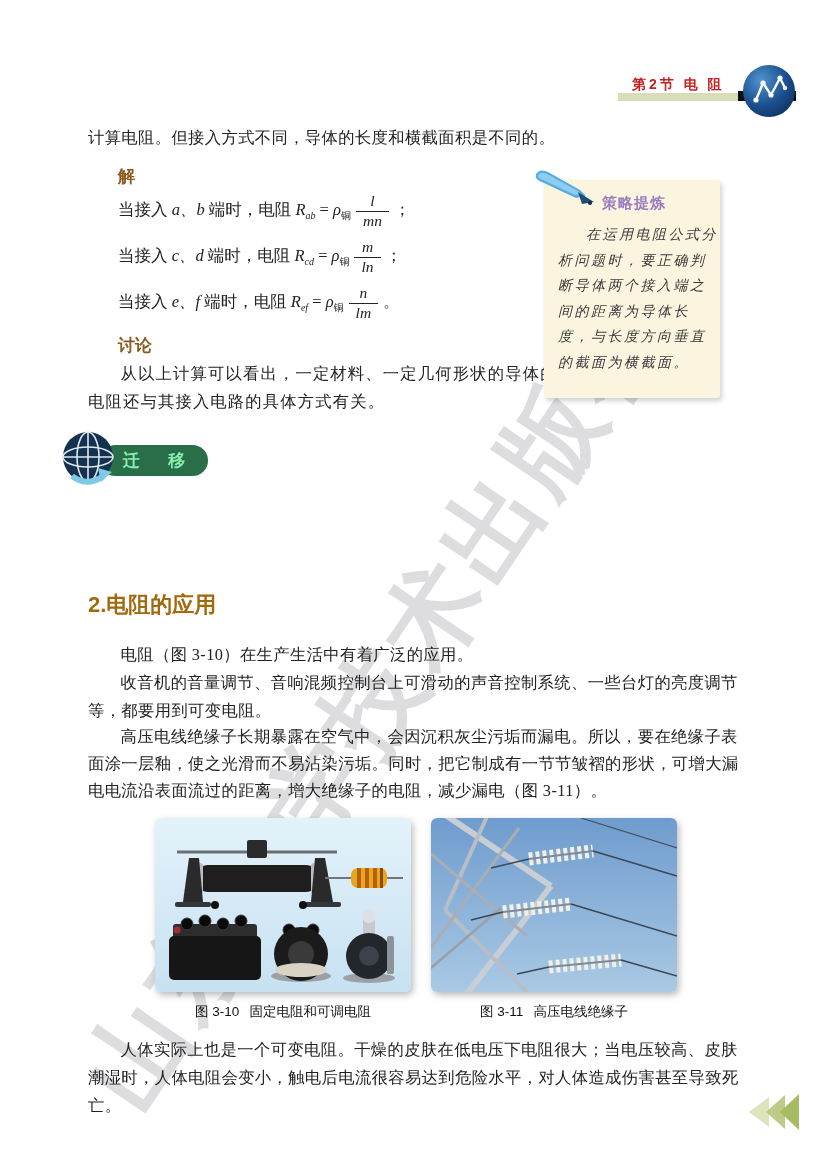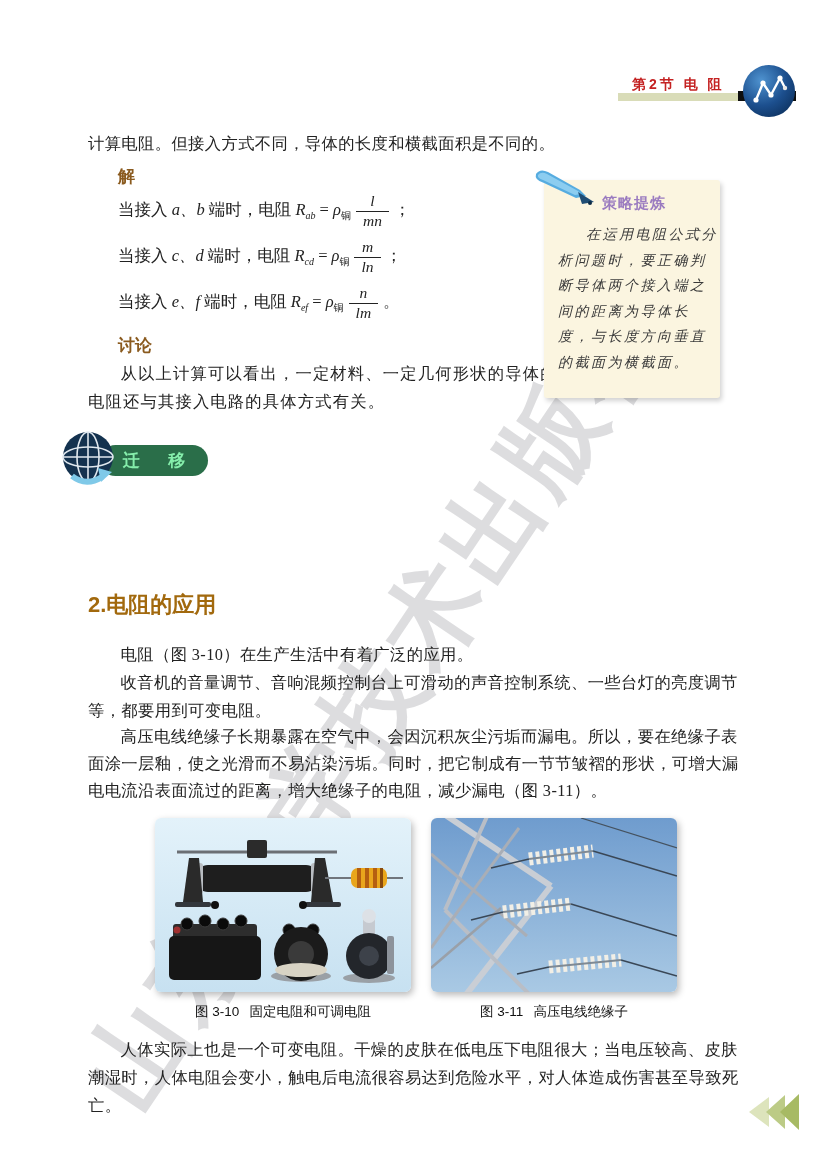--- a/index.html
+++ b/index.html
@@ -80,21 +80,21 @@
     </defs>
     <circle cx="27" cy="27" r="26" fill="url(#gbl)"></circle>
     <path d="M14 36 L21 19 L29 31 L38 14 L43 24" stroke="#ffffff" stroke-width="2.4" fill="none" stroke-linecap="round"></path>
     <circle cx="14" cy="36" r="2.6" fill="#fff"></circle>
       <circle cx="21" cy="19" r="2.6" fill="#fff"></circle>
     <circle cx="29" cy="31" r="2.6" fill="#fff"></circle>
       <circle cx="38" cy="14" r="2.6" fill="#fff"></circle>
     <circle cx="43" cy="24" r="2.2" fill="#e8e8e8"></circle>
   </svg>
 
-  <div class="txt" style="left:88px;top:130px;width:600px;">计算电阻。但接入方式不同，导体的长度和横截面积是不同的。</div>
+  <div class="txt" style="left:88px;top:124px;width:600px;">计算电阻。但接入方式不同，导体的长度和横截面积是不同的。</div>
 
   <div class="h-brown" style="left:118px;top:165px;">解</div>
 
   <div class="formula-line" style="top:192px;">
     <span>当接入 </span><span class="var">a、b</span><span> 端时，电阻 </span><span class="var"><span>R</span><sub>ab</sub></span><span> = </span><span class="var"><span>ρ</span><sub class="cn">铜</sub></span><span class="frac"><span class="fr-num">l</span><span class="fr-den">mn</span></span><span>；</span>
   </div>
   <div class="formula-line" style="top:238px;">
     <span>当接入 </span><span class="var">c、d</span><span> 端时，电阻 </span><span class="var"><span>R</span><sub>cd</sub></span><span> = </span><span class="var"><span>ρ</span><sub class="cn">铜</sub></span><span class="frac"><span class="fr-num">m</span><span class="fr-den">ln</span></span><span>；</span>
   </div>
   <div class="formula-line" style="top:284px;">

